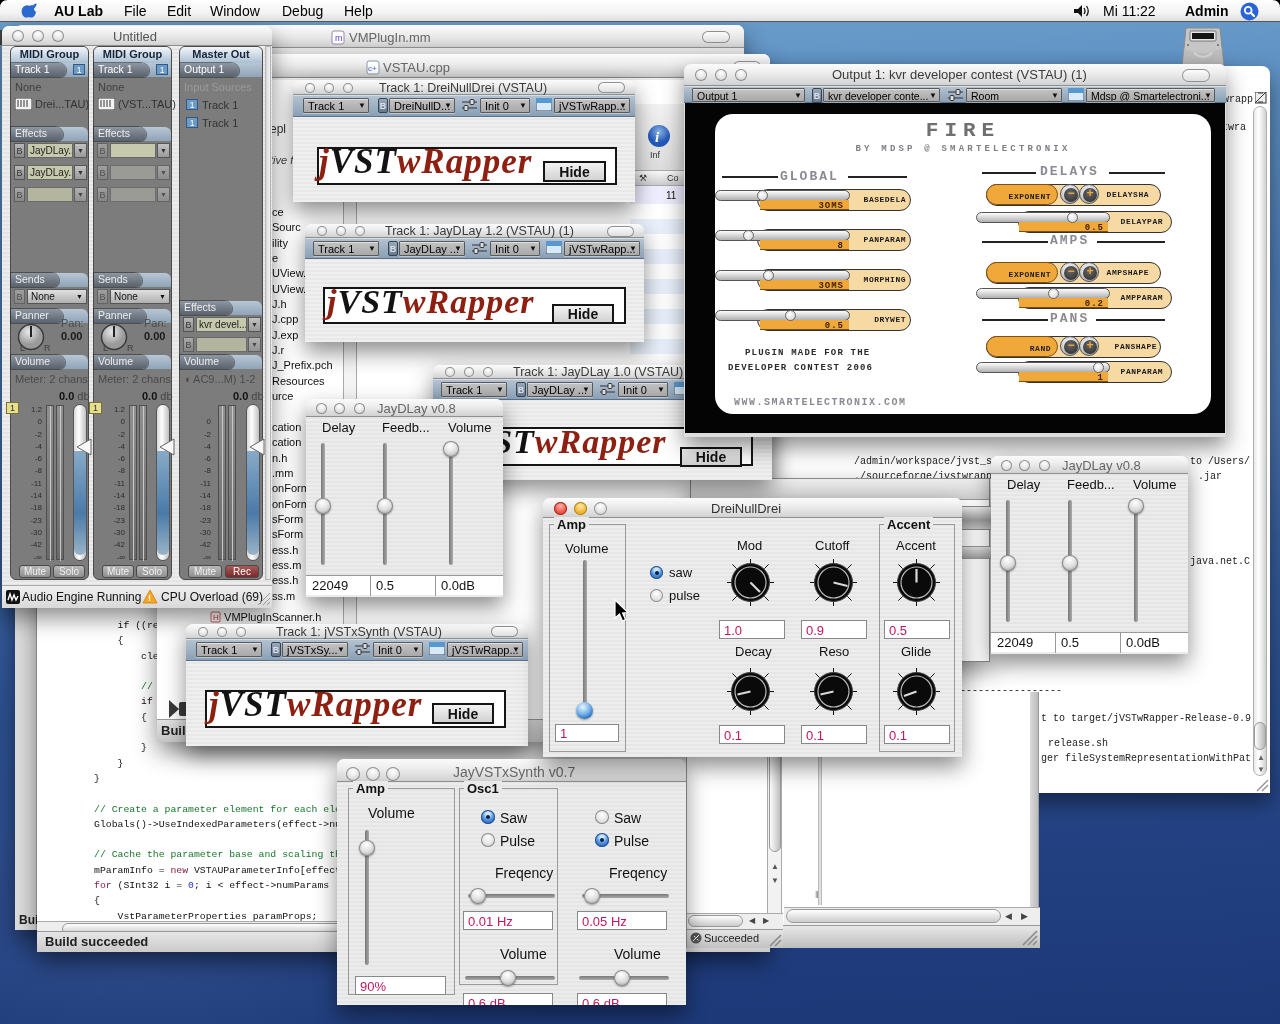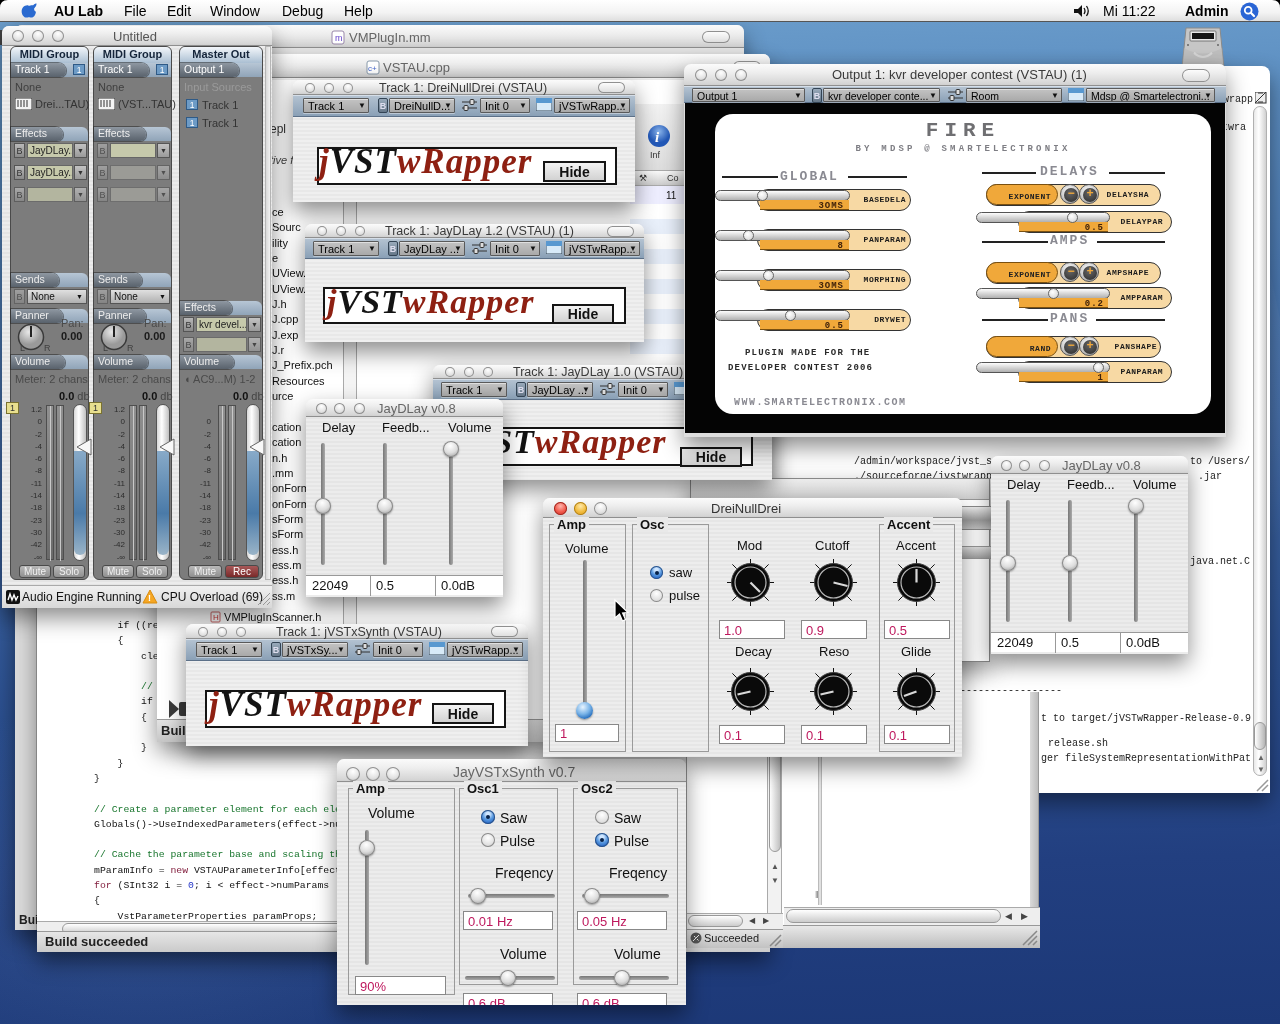--- a/index.html
+++ b/index.html
@@ -753,23 +753,20 @@
   <div class="circ" style="left:9px;top:8px;width:14px;height:14px"></div>
   <div class="circ" style="left:29px;top:8px;width:14px;height:14px"></div>
   <div class="circ" style="left:49px;top:8px;width:14px;height:14px"></div>
   <div class="ttl" style="left:116px;top:5px;font-size:14px;color:#666">JayVSTxSynth v0.7</div>
   <div class="grp" style="left:11px;top:29px;width:107px;height:207px;border-radius:0">
       <b>Amp</b>
     </div>
   <div class="grp" style="left:122px;top:29px;width:99px;height:197px;border-radius:0">
       <b>Osc1</b>
     </div>
-  <div class="grp" style="left:236px;top:29px;width:105px;height:197px;border-radius:0">
-      <b>Osc2</b>
-    </div>
   <div class="gb" style="left:31px;top:46px;font-size:14px">Volume</div>
   <div class="vsl" style="left:28px;top:71px;height:135px"></div>
   <div class="mball" style="left:22px;top:81px"></div>
   <div class="fld" style="left:18px;top:217px;width:91px;height:19px;font-size:13px;padding:2px 0 0 4px;box-shadow:none">90%</div>
 
   <div class="radio on" style="left:144px;top:51px"></div>
     <div class="gb" style="left:163px;top:51px;font-size:14px">Saw</div>
   <div class="radio" style="left:144px;top:74px"></div>
     <div class="gb" style="left:163px;top:74px;font-size:14px">Pulse</div>
   <div class="gb" style="left:158px;top:106px;font-size:14px">Freqency</div>
@@ -797,23 +794,20 @@
 
 <div id="dnd" class="win rt" style="left:543px;top:498px;width:419px;height:259px;background:repeating-linear-gradient(#ededed 0 2px,#e6e6e6 2px 4px)">
   <div class="tbar" style="height:20px"></div>
   <div class="circ" style="left:11px;top:4px;width:13px;height:13px;background:radial-gradient(circle at 50% 32%,#ffb5ad,#f05648 55%,#c03028);box-shadow:inset 0 0 0 1px #a02820"></div>
   <div class="circ" style="left:31px;top:4px;width:13px;height:13px;background:radial-gradient(circle at 50% 32%,#ffe9a8,#f0b93a 55%,#d89820);box-shadow:inset 0 0 0 1px #b08018"></div>
   <div class="circ" style="left:51px;top:4px;width:13px;height:13px"></div>
   <div class="ttl" style="left:168px;top:3px;color:#333">DreiNullDrei</div>
   <div class="grp" style="left:6px;top:26px;width:77px;height:228px;border-radius:0">
       <b>Amp</b>
     </div>
-  <div class="grp" style="left:89px;top:26px;width:77px;height:228px;border-radius:0">
-      <b>Osc</b>
-    </div>
   <div class="grp" style="left:336px;top:26px;width:76px;height:228px;border-radius:0">
       <b>Accent</b>
     </div>
 
   <div class="gb" style="left:22px;top:43px">Volume</div>
   <div class="vsl" style="left:40px;top:62px;height:148px"></div>
   <div class="ball" style="left:33px;top:204px"></div>
   <div class="fld" style="left:12px;top:226px;width:64px;height:18px;font-size:13px;padding:1px 0 0 4px;box-shadow:none">1</div>
 
   <div class="radio on" style="left:107px;top:68px;width:13px;height:13px"></div>

